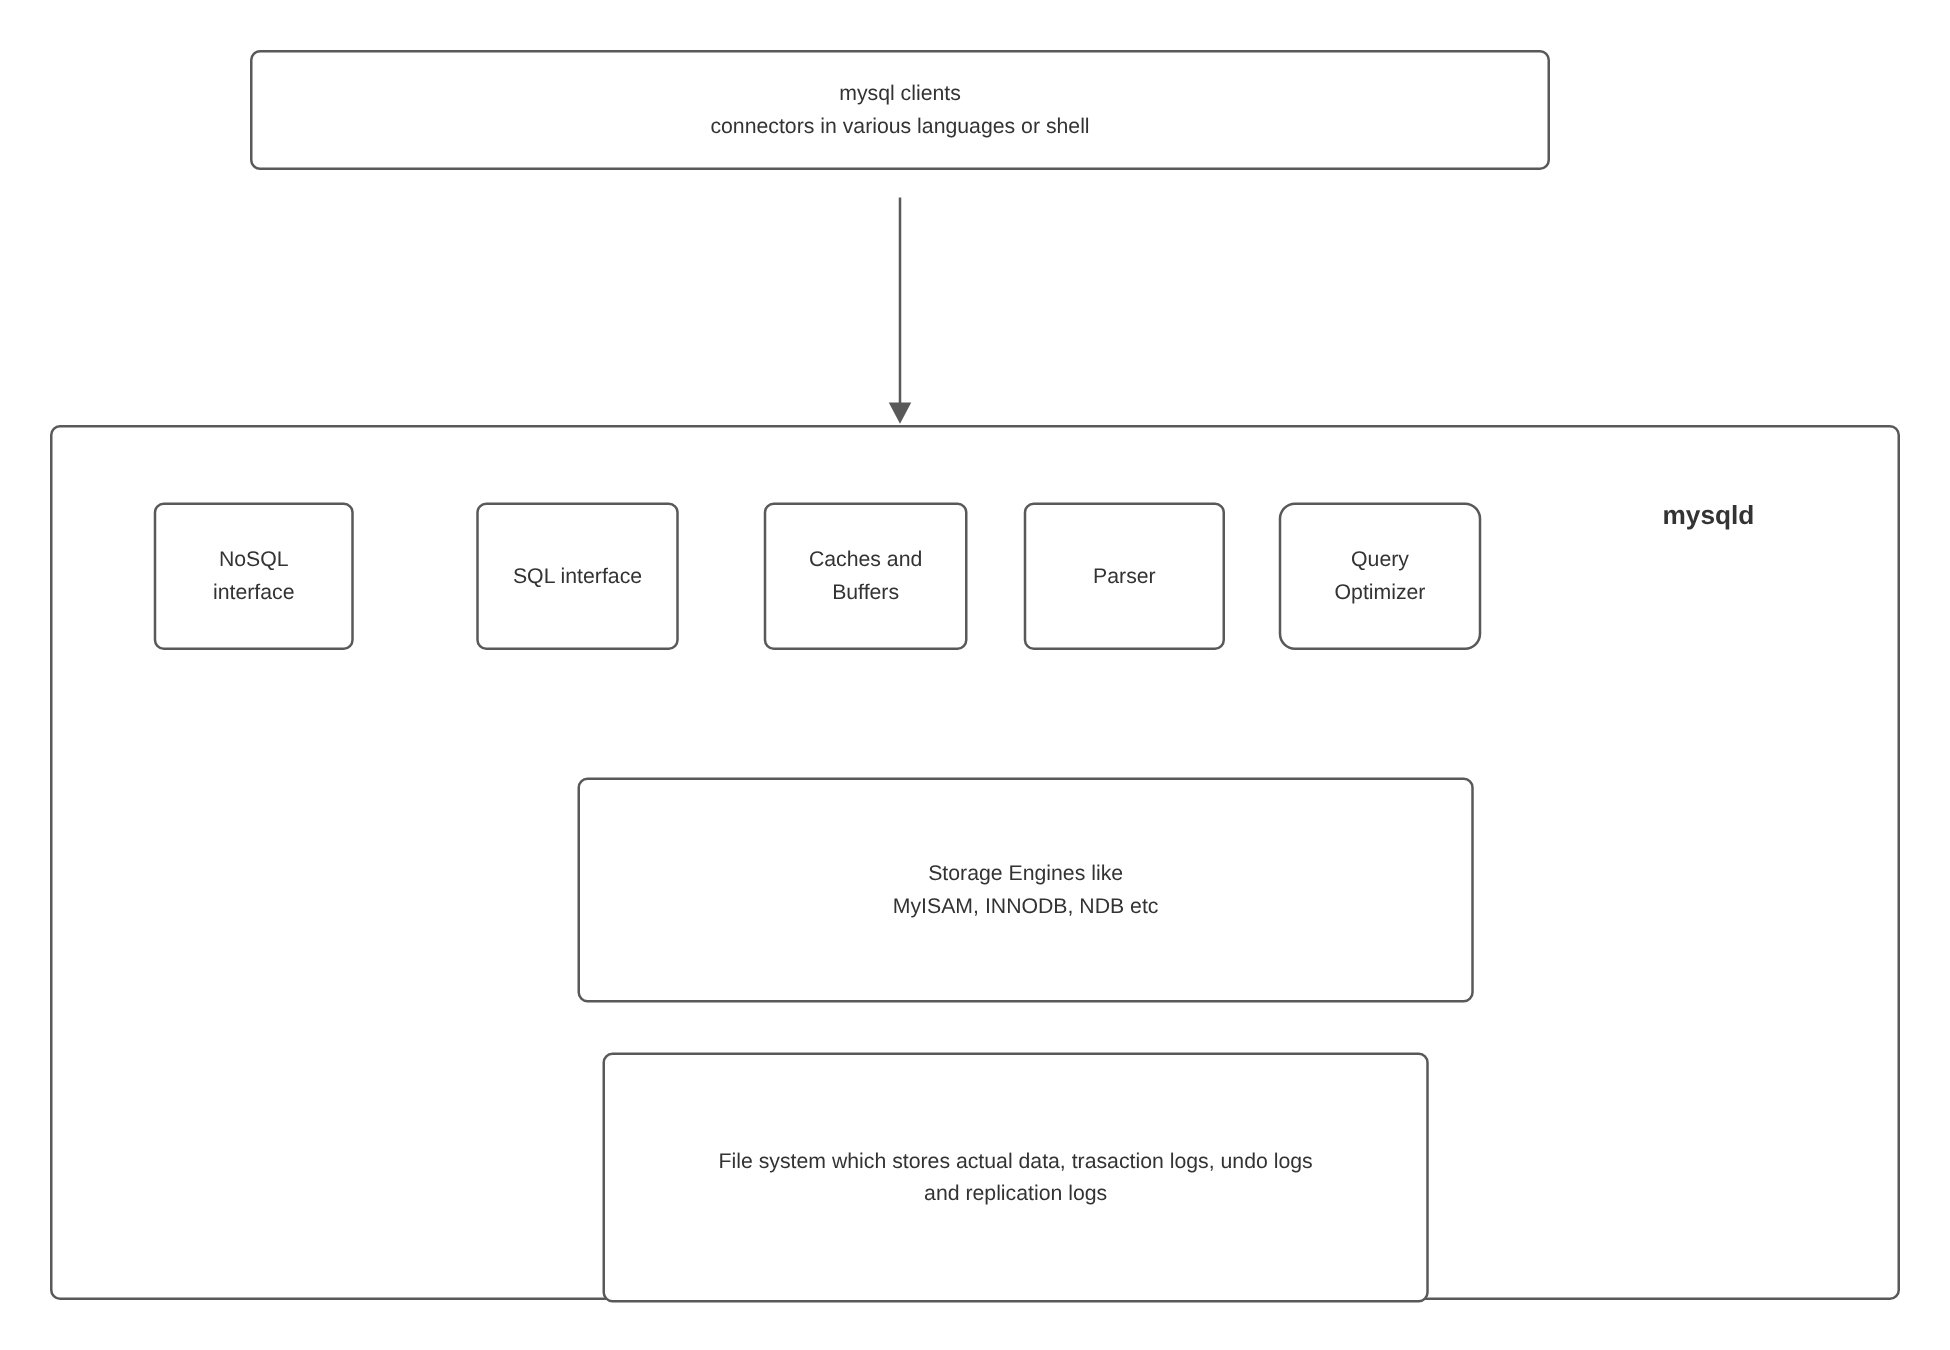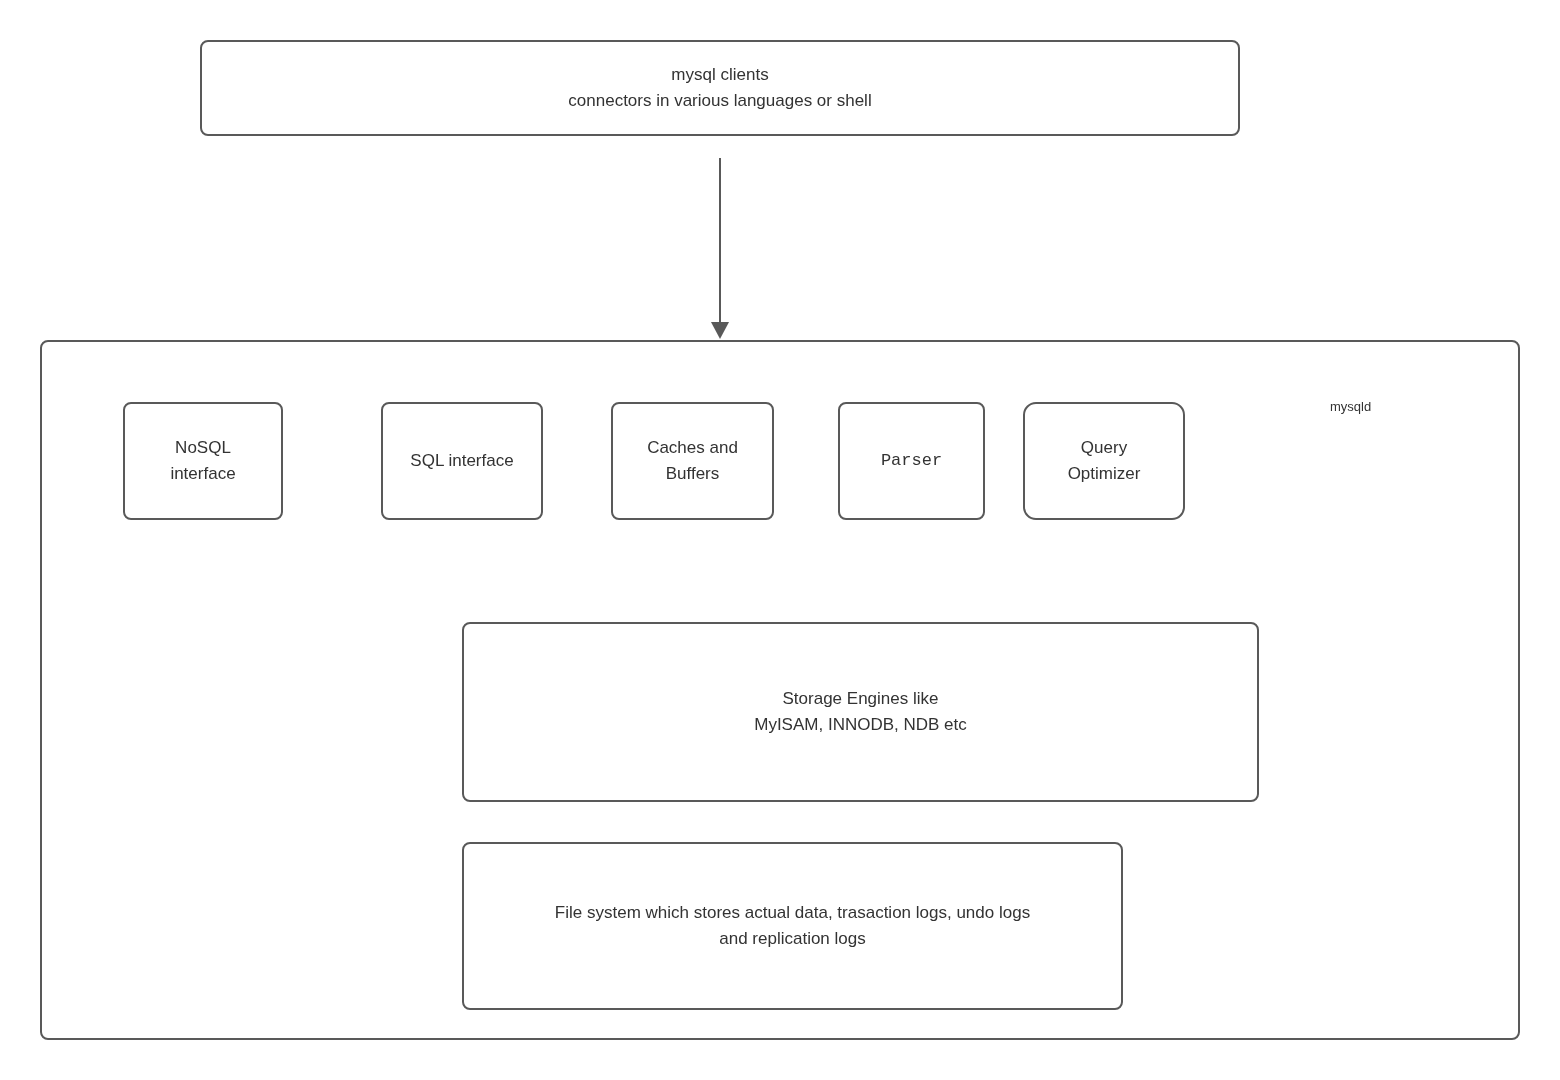--- a/index.html
+++ b/index.html
@@ -44,34 +44,35 @@
     border-left: 9px solid transparent;
     border-right: 9px solid transparent;
     border-top: 17px solid #595959;
   }
 
   
   .server-box { left: 40px; top: 340px; width: 1480px; height: 700px; padding: 0; display: block; }
   .server-label {
     position: absolute;
     left: 1288px; top: 55px;
-    font-size: 13px;
+    font-size: 21px;
     white-space: nowrap;
+    font-weight: bold;
   }
 
   
   .component { height: 118px; top: 60px; }
   .comp-0 { left: 81px;   width: 160px; justify-content: center; }
   .comp-1 { left: 339px;  width: 162px; }
   .comp-2 { left: 569px;  width: 163px; }
-  .comp-3 { left: 796px;  width: 147px; font-family: Liberation Mono, monospace; }
+  .comp-3 { left: 777px;  width: 161px; }
   .comp-4 { left: 981px; width: 162px; border-radius: 13px; }
 
-  .storage-box    { left: 420px; top: 280px; width: 797px; height: 180px; }
-  .filesystem-box { left: 420px; top: 500px; width: 661px; height: 168px; }
+  .storage-box    { left: 420px; top: 280px; width: 717px; height: 180px; }
+  .filesystem-box { left: 440px; top: 500px; width: 661px; height: 200px; }
 </style>
 </head>
 <body>
 
 <div class="canvas">
 
   <div class="box client-box">
     <span>mysql clients
 connectors in various languages or shell</span>
   </div>

